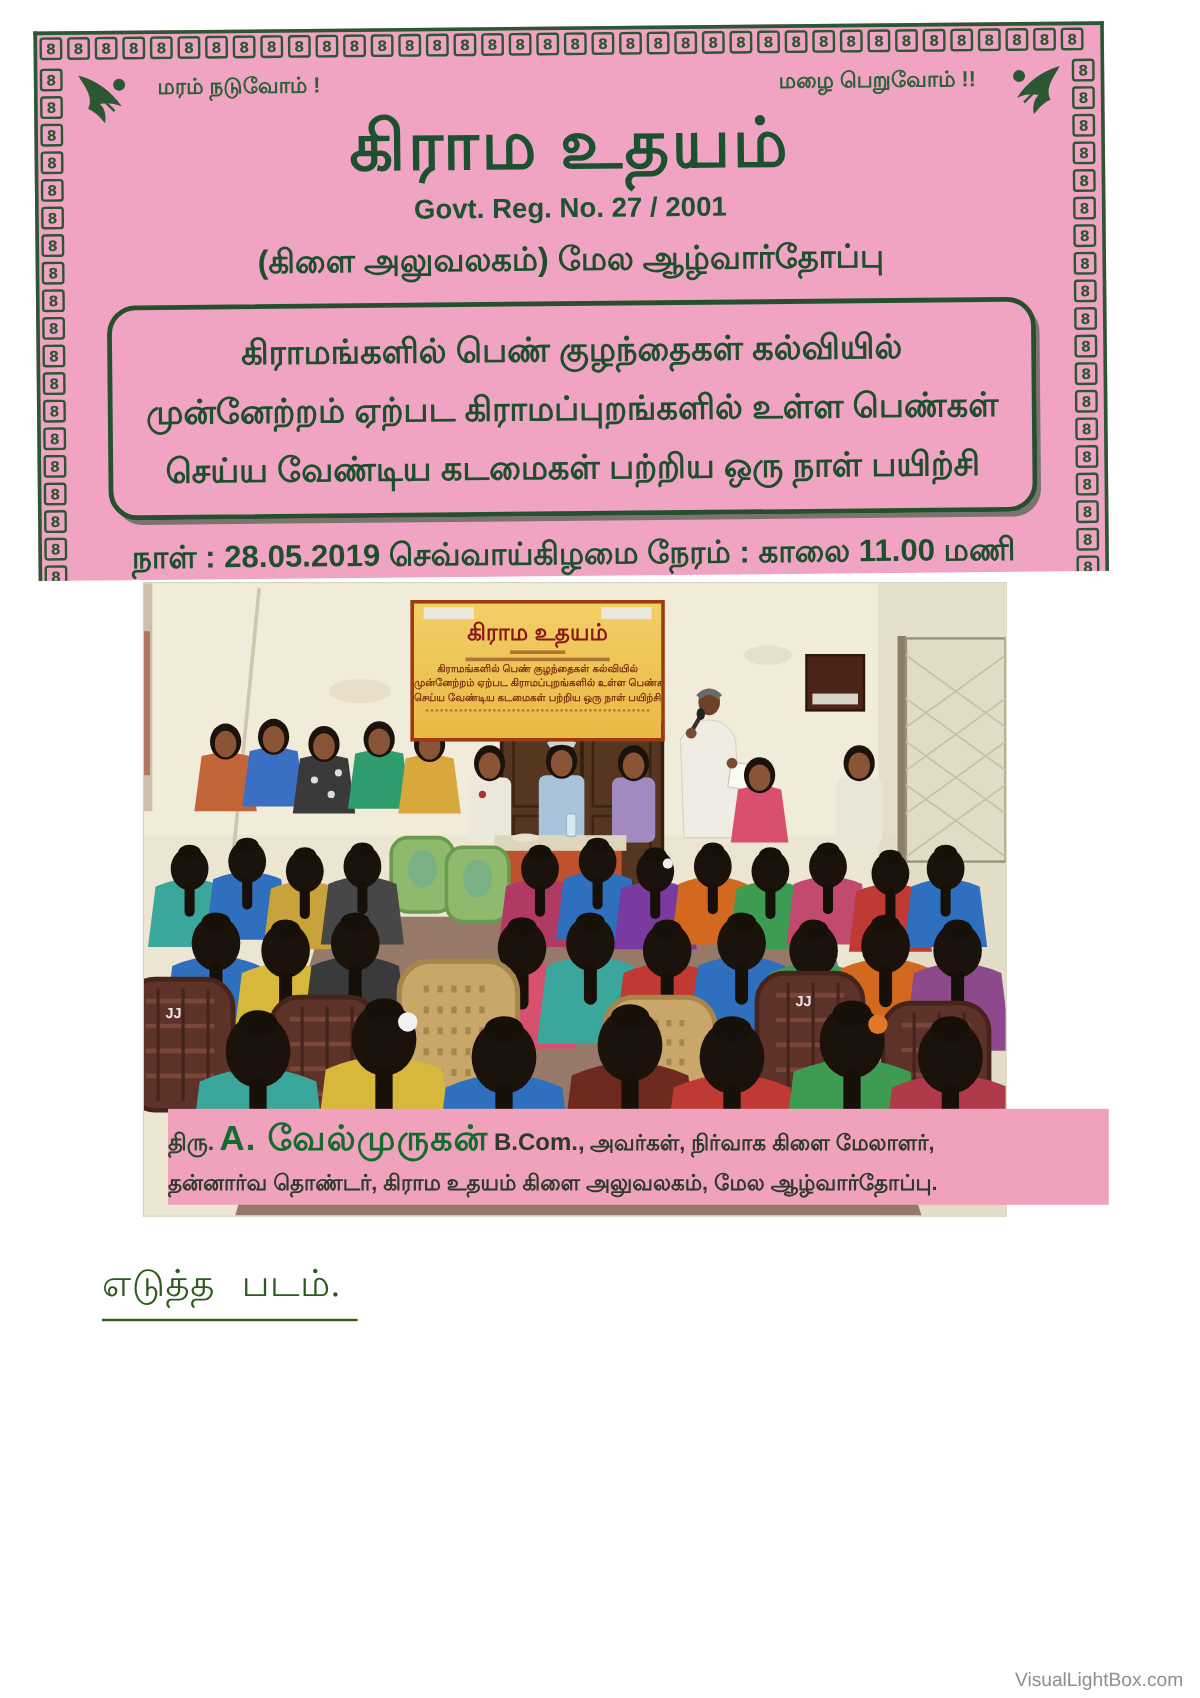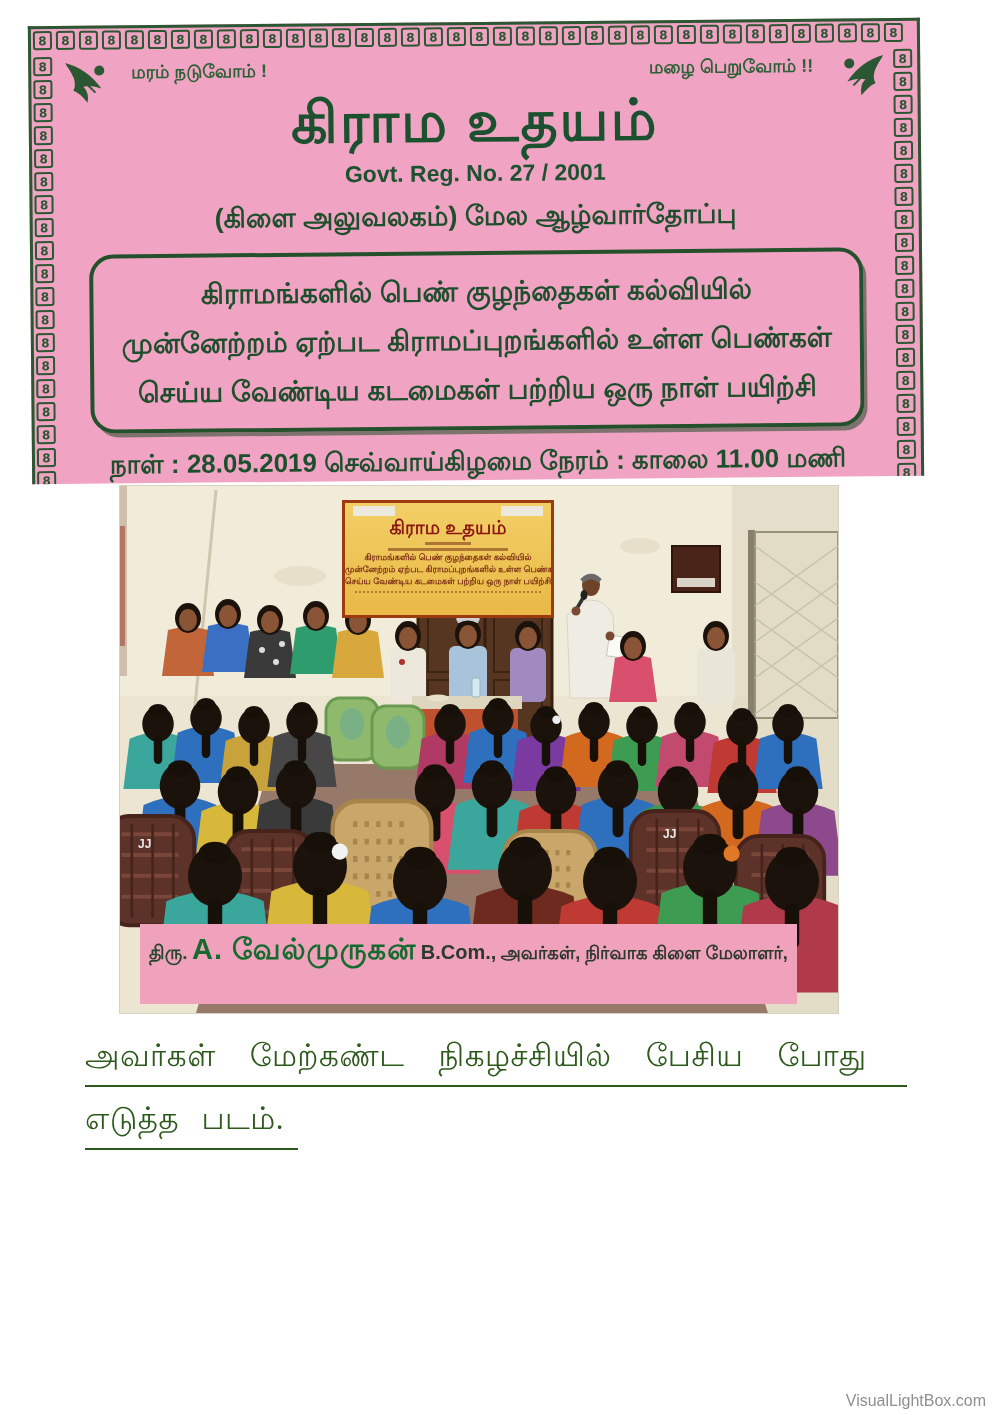--- a/index.html
+++ b/index.html
@@ -52,22 +52,22 @@
     border:3px solid #9c3a10;box-sizing:border-box;text-align:center;
   }
   .banner-tab{position:absolute;top:3px;width:42px;height:10px;background:#ece8dc;}
   .banner-tab.l{left:8px;} .banner-tab.r{right:8px;}
   .banner-title{margin-top:14px;font-size:19px;font-weight:bold;color:#8c1515;line-height:22px;}
   .microbar{height:3px;background:#8a4a20;opacity:.65;margin:3px auto 0;}
   .banner-line{font-size:8.5px;font-weight:bold;color:#7c2e14;line-height:12px;
     white-space:nowrap;overflow:hidden;filter:blur(.2px);}
   .banner-foot{width:90%;margin:4px auto 0;border-top:2px dotted #8a4a20;opacity:.6;}
   .caption{
-    position:absolute;left:20px;top:438px;width:657px;height:80px;
-    background:#f0a2bd;box-sizing:border-box;text-align:center;padding-top:9px;
+    position:absolute;left:20px;top:438px;width:784px;height:80px;
+    background:#f0a2bd;box-sizing:border-box;padding-top:9px;
   }
   .cap-prefix{font-size:19px;font-weight:bold;color:#27482c;}
   .cap-name{font-size:29px;font-weight:bold;color:#156b2e;letter-spacing:1px;}
   .cap-degree{font-size:20px;font-weight:bold;color:#2c3a2c;}
   .cap-role{font-size:18px;font-weight:bold;color:#2c3a2c;}
   .cap-line2{font-size:18px;font-weight:bold;color:#2c3a2c;margin-top:7px;}
   
   .note{
     position:absolute;left:85px;top:1038px;width:822px;
     font-family:"Liberation Serif",serif;color:#2d5a1c;font-size:31px;
@@ -490,21 +490,21 @@
     <div class="banner-foot"></div>
   </div>
 
   <div class="caption">
     <div>
       <span class="cap-prefix">திரு.</span>
       <span class="cap-name">A. வேல்முருகன்</span>
       <span class="cap-degree">B.Com.,</span>
       <span class="cap-role">அவர்கள், நிர்வாக கிளை மேலாளர்,</span>
     </div>
+    <div class="cap-line2">தன்னார்வ தொண்டர், கிராம உதயம் கிளை அலுவலகம், மேல ஆழ்வார்தோப்பு.</div>
   </div>
 </div>
 
 <div class="note">
-  <span class="note-line1">அவர்கள் மேற்கண்ட நிகழச்சியில் பேசிய போது</span>
   <span class="note-line2">எடுத்த படம்.</span>
 </div>
 
 <div class="watermark">VisualLightBox.com</div>
 
 </body></html>

